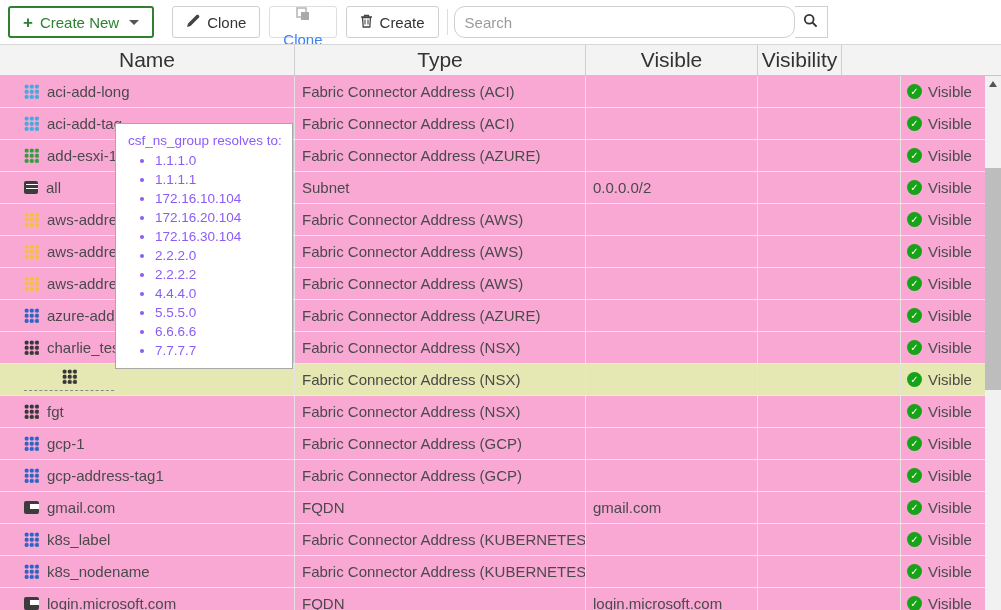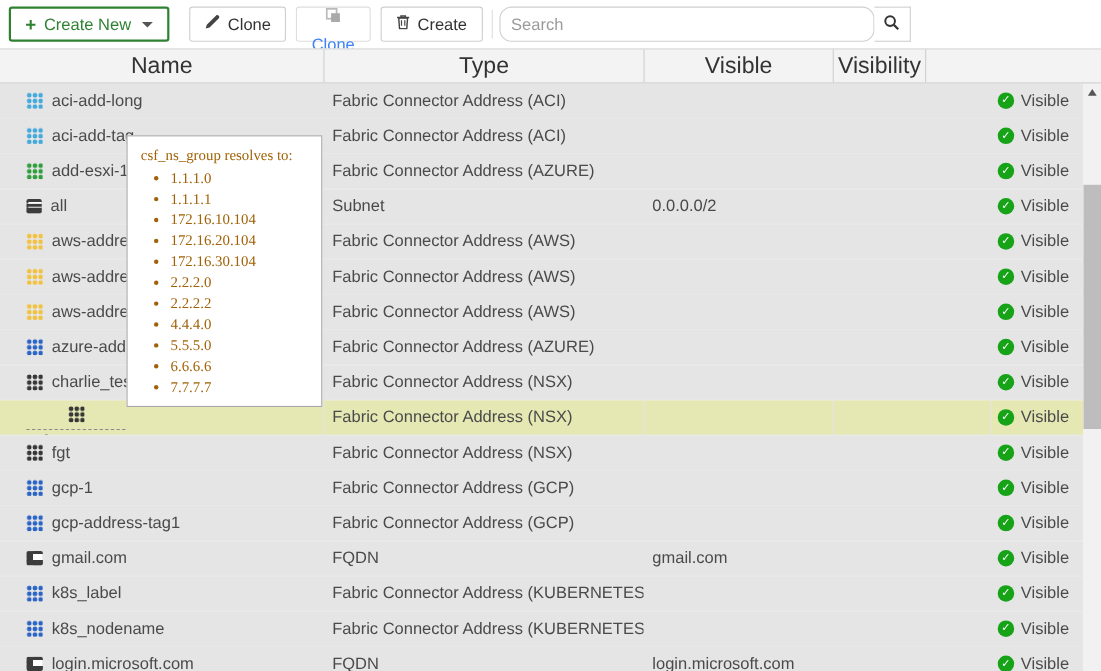--- a/index.html
+++ b/index.html
@@ -30,21 +30,21 @@
   
   .thead { position: absolute; top: 44px; left: 0; width: 1001px; height: 32px;
            background: #f3f3f3; border-top: 1px solid #d8d8d8; border-bottom: 1px solid #c6c6c6;
            display: flex; font-size: 21px; color: #333; }
   .th { display: flex; align-items: center; justify-content: center;
         border-right: 1px solid #cfcfcf; height: 100%; cursor: pointer; }
   .th:last-child { border-right: none; }
 
   
   .tbody { position: absolute; top: 76px; left: 0; width: 985px; }
-  .row { display: flex; height: 32px; border-bottom: 1px solid #e9e9e9; background: #e5e5e5;
+  .row { display: flex; height: 32px; border-bottom: 1px solid #e9e9e9; background: #f9a8d4;
          font-size: 15px; color: #4a4a4a; cursor: pointer; }
   .row.hl { background: #e5e8b2; }
   .cell { display: flex; align-items: center; height: 100%; border-right: 1px solid #e4e4e4;
           overflow: hidden; white-space: nowrap; }
   .c-name { width: 295px; padding-left: 24px; }
   .c-type { width: 291px; padding-left: 7px; }
   .c-details { width: 172px; padding-left: 7px; }
   .c-iface { width: 143px; }
   .c-vis { width: 84px; padding-left: 6px; border-right: none; }
   .namewrap { display: inline-flex; align-items: center; gap: 8px; height: 22px; }
@@ -62,21 +62,21 @@
              background-size: 9px 100%; background-repeat: no-repeat; background-position: 4px 0;
              border-left: 2px dotted #3c3c3c; }
   .vis { display: inline-flex; align-items: center; gap: 6px; }
   .vis-ic { width: 15px; height: 15px; border-radius: 50%; background: #17a317;
             display: inline-flex; align-items: center; justify-content: center;
             color: #fff; font-size: 10px; font-weight: bold; line-height: 1; }
 
   
   .tooltip { position: absolute; left: 115px; top: 123px; width: 178px; min-height: 246px;
              background: #fff; border: 1px solid #a8a8a8; padding: 9px 8px 8px 12px;
-             font-size: 13.5px; color: #a16207; z-index: 30; font-family: Liberation Serif, serif; }
+             font-size: 13.5px; color: #8b5cf6; z-index: 30; }
   .tooltip ul { margin: 3px 0 0 0; padding-left: 27px; }
   .tooltip li { line-height: 19px; list-style: disc; }
 
   
   .vscroll { position: absolute; top: 76px; right: 0; width: 16px; height: 534px; background: #f1f1f1; }
   .scroll-up { position: absolute; top: 0; left: 0; width: 16px; height: 16px;
                display: flex; align-items: center; justify-content: center; cursor: pointer; }
   .scroll-up .tri { width: 0; height: 0; border-left: 4px solid transparent;
                     border-right: 4px solid transparent; border-bottom: 6px solid #555; }
   .thumb { position: absolute; top: 92px; left: 0; width: 16px; height: 222px; background: #bdbdbd; cursor: pointer; }

